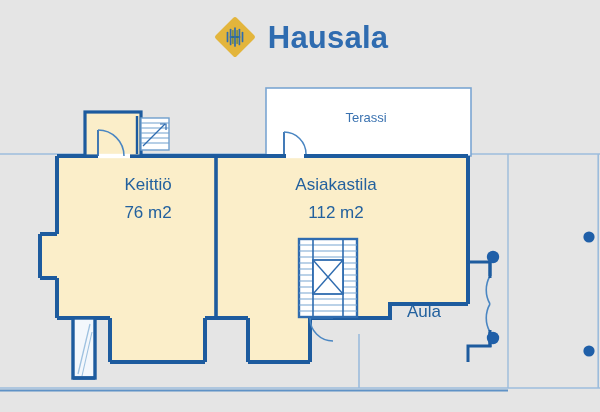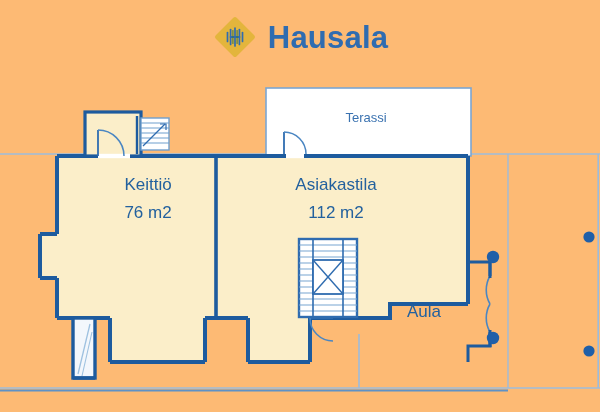--- a/index.html
+++ b/index.html
@@ -12,21 +12,21 @@
     width: 600px;
     height: 412px;
     overflow: hidden;
     font-family: "Liberation Sans", sans-serif;
     position: relative;
   }
   #page {
     width: 600px;
     height: 412px;
     position: relative;
-    background: #fdba74;
+    background: #e5e5e5;
   }
   
   #brand-header {
     position: absolute;
     left: 0;
     top: 8px;
     width: 600px;
     height: 58px;
     display: flex;
     align-items: center;

